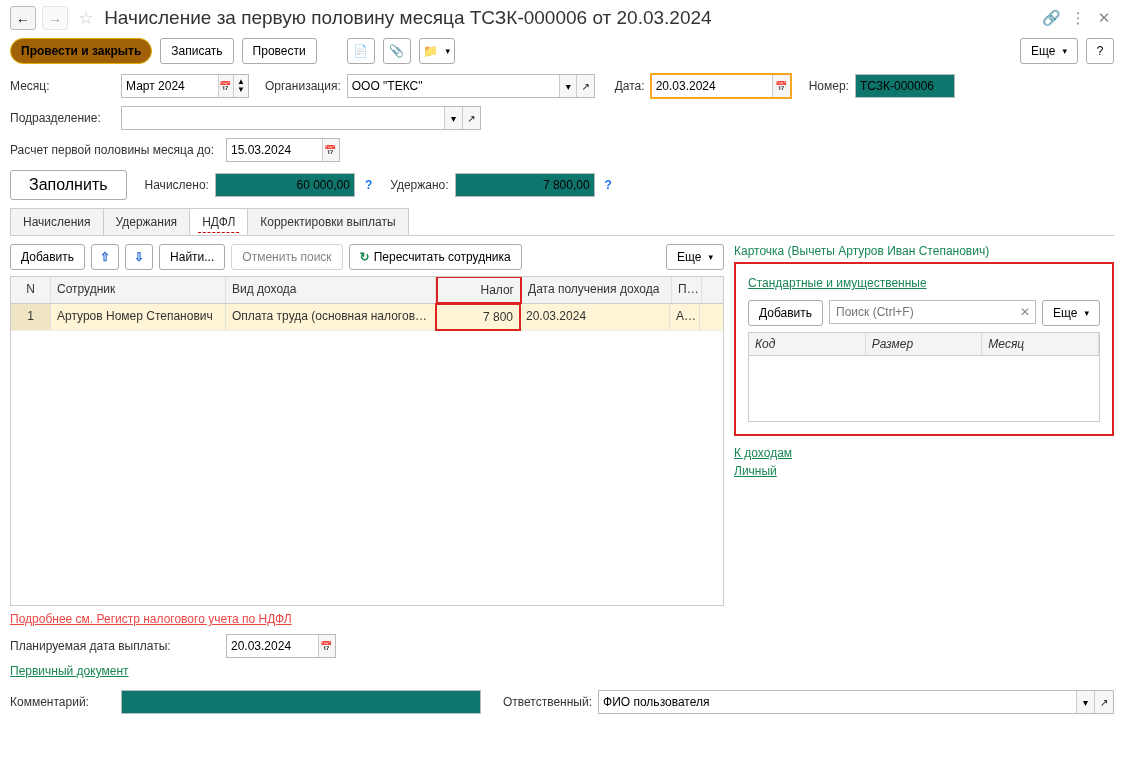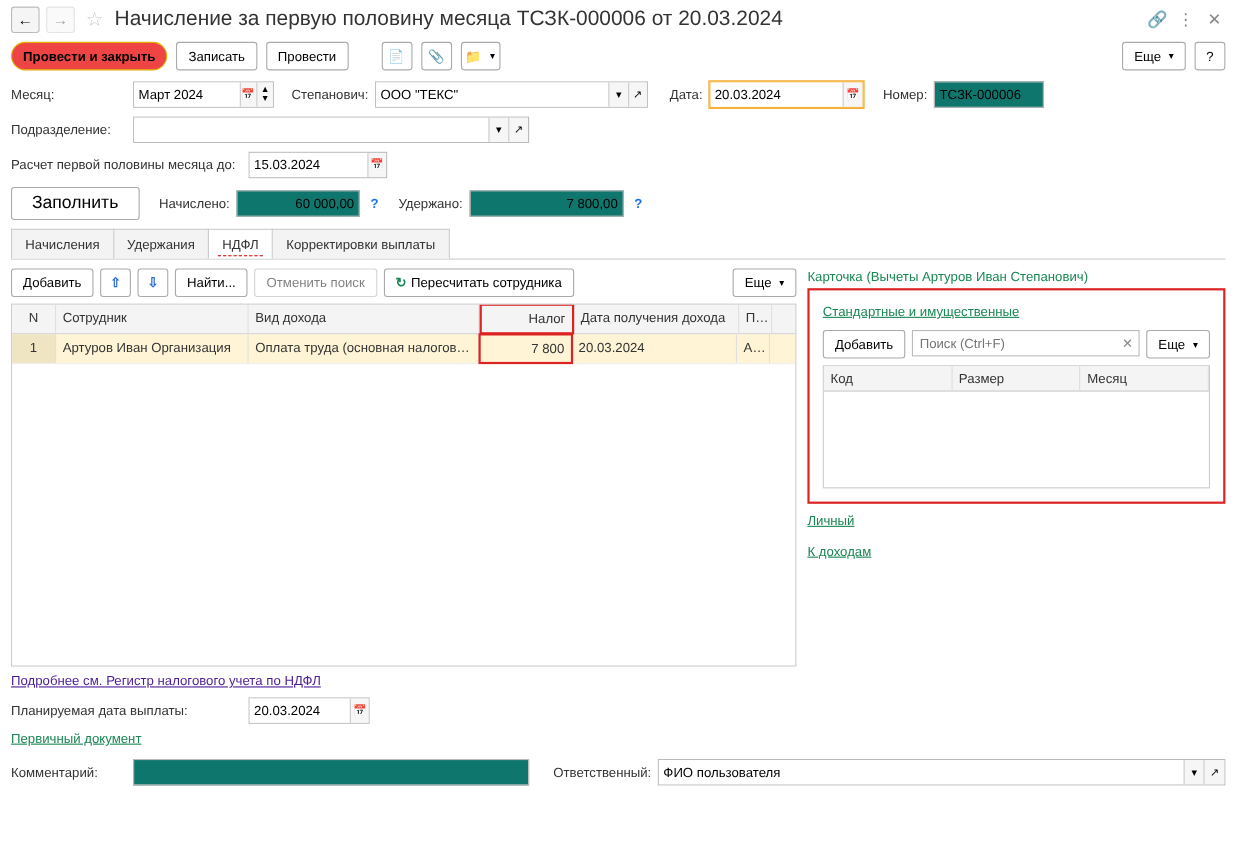--- a/index.html
+++ b/index.html
@@ -32,21 +32,21 @@
     border: 1px solid #aaa;
     background: #fff;
     border-radius: 3px;
     padding: 4px 10px;
     font-size: 12px;
     cursor: pointer;
     height: 26px;
     display: inline-flex; align-items: center; gap: 4px;
   }
   .btn-yellow {
-    background: #ef4444;
+    background: #a16207;
     border-color: #e0b000;
     font-weight: bold;
     border-radius: 13px;
   }
   .btn-icon {
     width: 28px; padding: 0; justify-content: center;
   }
   .btn-icon svg, .btn-icon span { pointer-events: none; }
   .form-row {
     display: flex; align-items: center; gap: 6px; margin-bottom: 8px;
@@ -166,32 +166,33 @@
   .right-link {
     color: #198754;
     text-decoration: underline;
     cursor: pointer;
     display: inline-block;
     margin-bottom: 4px;
   }
   .right-toolbar { display: flex; gap: 6px; margin: 6px 0; }
   .mini-tbl {
     border: 1px solid #ccc;
-    height: 112px;
+    height: 90px;
+    font-style: italic;
   }
   .mini-tbl-head {
     display: flex;
     background: #f4f4f4;
     border-bottom: 1px solid #ccc;
   }
   .mini-tbl-head > div {
     flex: 1; padding: 4px 6px; border-right: 1px solid #ddd; font-size: 12px;
   }
   .blue-link {
-    color: #4c1d95;
+    color: #ef4444;
     text-decoration: underline;
     cursor: pointer;
   }
   .btn .caret { font-size: 9px; margin-left:3px; }
   .fill-btn{
     font-size:16px; padding:4px 18px; height:30px;
   }
   .search-wrap{
     flex:1; display:flex; border:1px solid #bbb; height:24px; align-items:center; background:#fff;
   }
@@ -243,21 +244,21 @@
 <div class="form-row">
   <span class="form-label">Месяц:</span>
   <div class="input-wrap" style="width:128px">
     <input value="Март 2024" style="">
     <button class="input-btn">
       <span>📅</span>
     </button>
     <button class="input-btn" style="font-size:8px; line-height:8px; flex-direction:column">▲<br>▼</button>
   </div>
   <span style="width:4px"></span>
-  <span>Степанович:</span>
+  <span>Организация:</span>
   <div class="input-wrap org-input">
     <input value="ООО &quot;ТЕКС&quot;" style="">
     <button class="input-btn">▾</button>
     <button class="input-btn">
       <span>↗</span>
     </button>
   </div>
   <span style="width:8px"></span>
   <span>Дата:</span>
   <div class="input-wrap date-highlight" style="width:140px">
@@ -275,33 +276,33 @@
   <span class="form-label">Подразделение:</span>
   <div class="input-wrap" style="width:360px">
     <input value="" style="">
     <button class="input-btn">▾</button>
     <button class="input-btn">↗</button>
   </div>
 </div>
 
 <div class="form-row">
   <span style="width:210px">Расчет первой половины месяца до:</span>
-  <div class="input-wrap" style="width:126px">
+  <div class="input-wrap" style="width:114px">
     <input value="15.03.2024" style="">
     <button class="input-btn">
       <span>📅</span>
     </button>
   </div>
 </div>
 
 <div class="form-row">
   <button class="btn fill-btn">Заполнить</button>
   <span style="width:6px"></span>
   <span>Начислено:</span>
-  <input class="input" style="width: 112px; text-align: right;" value="60 000,00">
+  <input class="input" style="width: 140px; text-align: right;" value="60 000,00">
   <span class="help-q">?</span>
   <span style="width:6px"></span>
   <span>Удержано:</span>
   <input class="input" style="width: 140px; text-align: right;" value="7 800,00">
   <span class="help-q">?</span>
 </div>
 
 <div class="tabs">
   <div class="tab"><span class="tab-text">Начисления</span></div>
   <div class="tab"><span class="tab-text">Удержания</span></div>
@@ -335,21 +336,21 @@
       <div class="tbl-head">
         <div class="col-n">N</div>
         <div class="col-emp">Сотрудник</div>
         <div class="col-inc">Вид дохода</div>
         <div class="col-tax col-tax-head">Налог</div>
         <div class="col-date">Дата получения дохода</div>
         <div class="col-p">П...</div>
       </div>
       <div class="tbl-row">
         <div class="col-n">1</div>
-        <div class="col-emp">Артуров Иван Организация</div>
+        <div class="col-emp">Артуров Номер Степанович</div>
         <div class="col-inc">Оплата труда (основная налоговая ...</div>
         <div class="col-tax tax-cell-highlight">7 800</div>
         <div class="col-date">20.03.2024</div>
         <div class="col-p">А...</div>
       </div>
     </div>
     <div class="lower-link-row">
       <span class="blue-link">Подробнее см. Регистр налогового учета по НДФЛ</span>
     </div>
   </div>
@@ -370,22 +371,22 @@
           </button>
       </div>
       <div class="mini-tbl">
         <div class="mini-tbl-head">
           <div>Код</div>
           <div>Размер</div>
           <div>Месяц</div>
         </div>
       </div>
     </div>
+    <div style="margin-top:10px"><span class="right-link">К доходам</span></div>
     <div><span class="right-link">Личный</span></div>
-    <div style="margin-top:10px"><span class="right-link">К доходам</span></div>
   </div>
 </div>
 
 <div class="bottom-row">
   <span style="width:210px">Планируемая дата выплаты:</span>
   <div class="input-wrap" style="width:110px">
     <input value="20.03.2024" style="">
     <button class="input-btn">
       <span>📅</span>
     </button>

